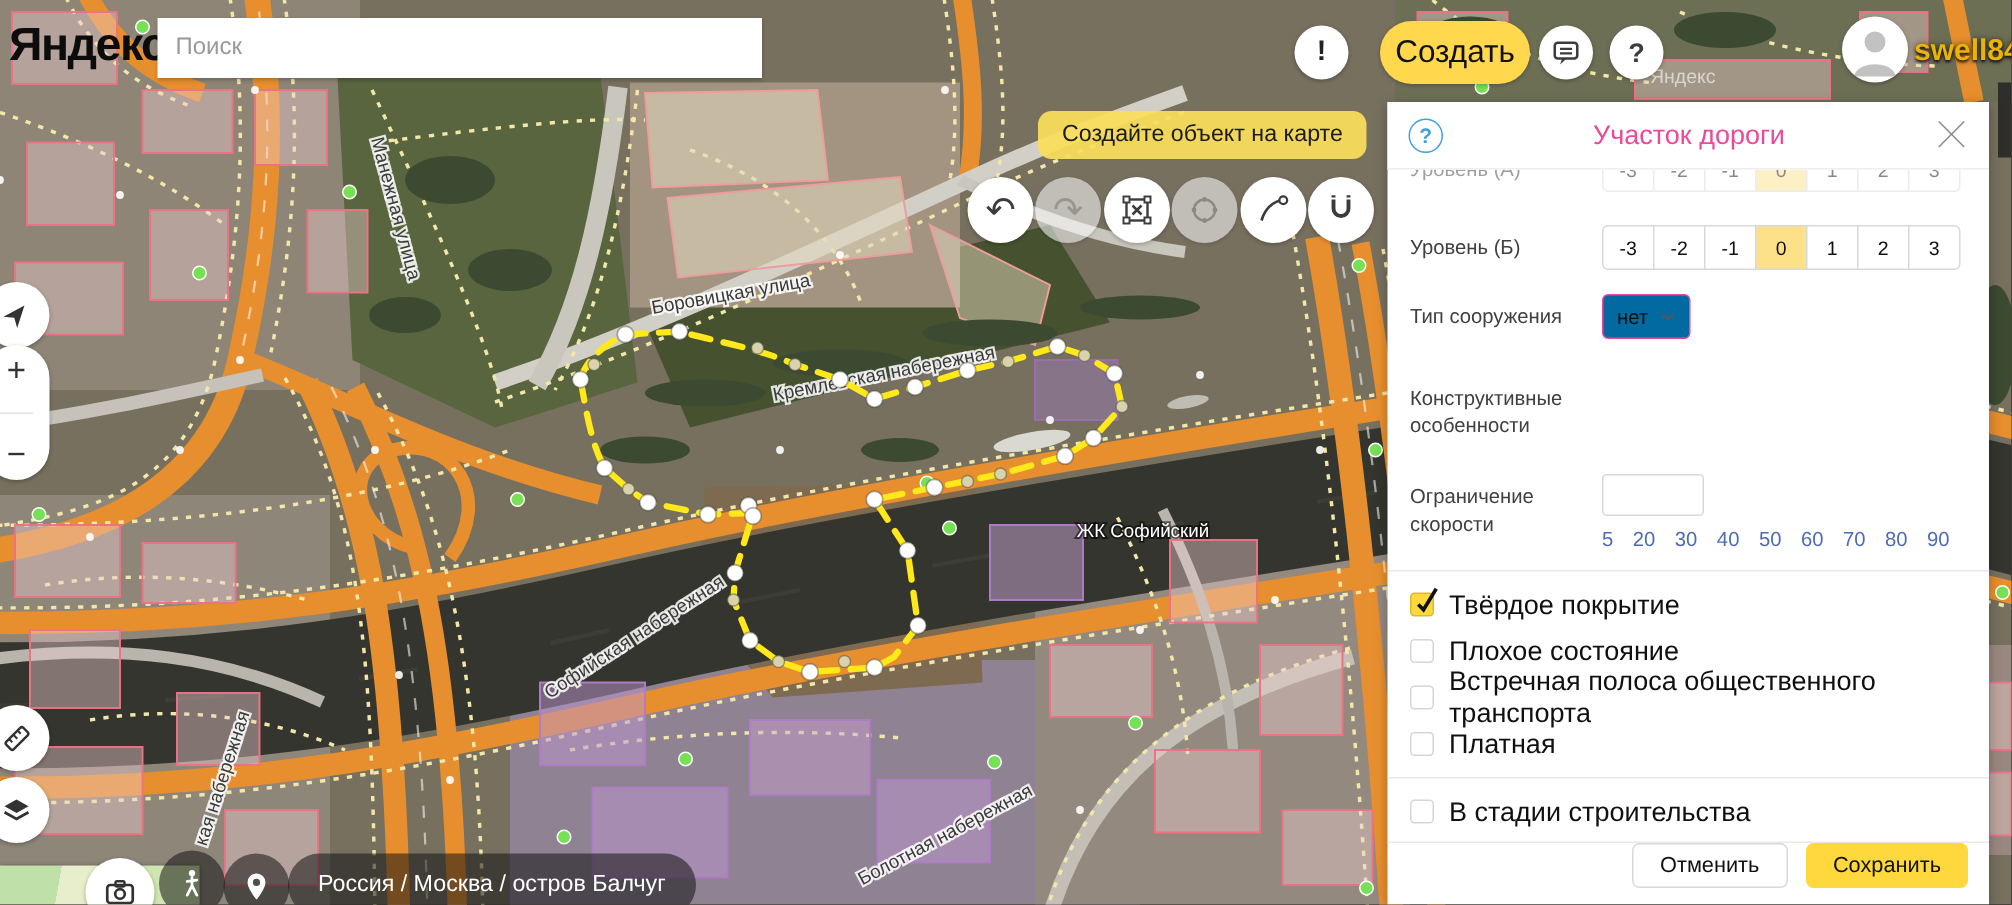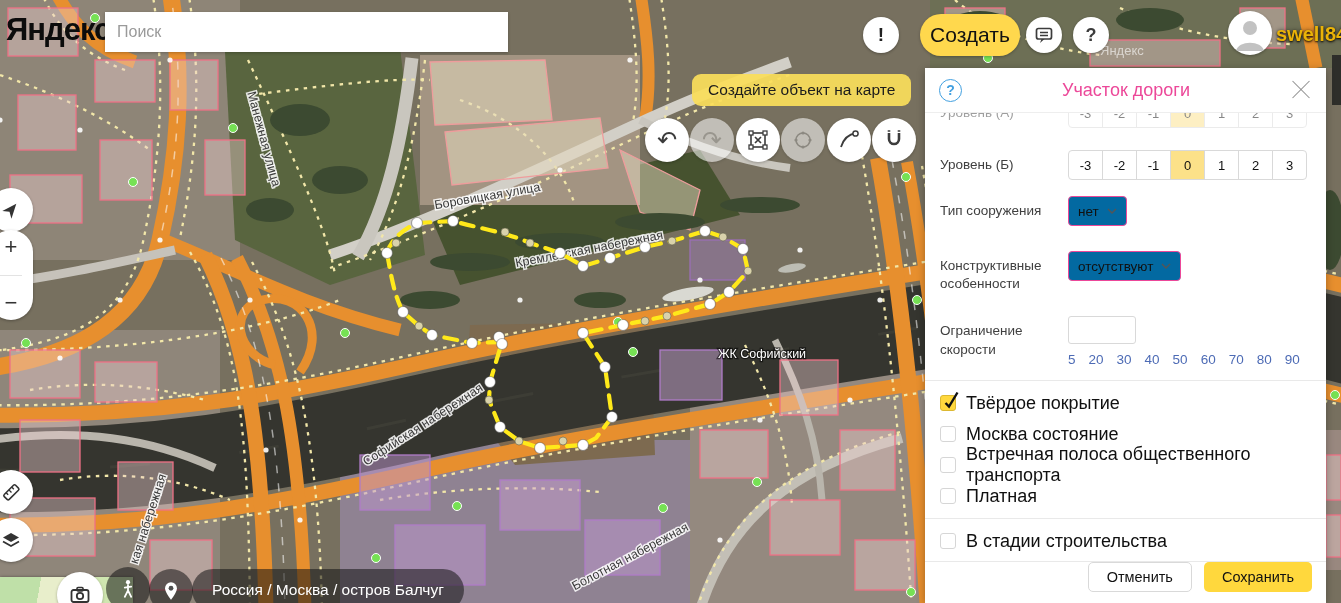--- a/index.html
+++ b/index.html
@@ -481,26 +481,20 @@
         <div class="select">
           <span>нет</span>
           <svg class="chev" viewBox="0 0 10 6">
             <path d="M1 1 L5 5 L9 1" fill="none" stroke="#555" stroke-width="1.4"></path>
             </svg>
         </div>
       </div>
 
       <div class="prow" style="margin-top:25px;">
         <div class="lbl">Конструктивные особенности</div>
-        <div class="select">
-          <span>отсутствуют</span>
-          <svg class="chev" viewBox="0 0 10 6">
-            <path d="M1 1 L5 5 L9 1" fill="none" stroke="#555" stroke-width="1.4"></path>
-            </svg>
-        </div>
       </div>
 
       <div class="prow" style="margin-top:23px;">
         <div class="lbl">Ограничение скорости</div>
         <div>
           <input class="speed-box" value="" style="">
           <div class="speed-links">
             <span>5</span>
             <span>20</span>
             <span>30</span>
@@ -519,21 +513,21 @@
       <div class="chk-row">
         <div class="chk on">
           <svg width="18" height="20" viewBox="0 0 18 20">
             <path d="M3.5 13 L7 16.5 L15.5 2.5" fill="none" stroke="#111" stroke-width="2.4"></path>
             </svg>
         </div>
         <span class="clbl">Твёрдое покрытие</span>
       </div>
       <div class="chk-row">
         <div class="chk"></div>
-        <span class="clbl">Москва состояние</span>
+        <span class="clbl">Плохое состояние</span>
       </div>
       <div class="chk-row">
         <div class="chk"></div>
         <span class="clbl">Встречная полоса общественного транспорта</span>
       </div>
       <div class="chk-row">
         <div class="chk"></div>
         <span class="clbl">Платная</span>
       </div>
 

